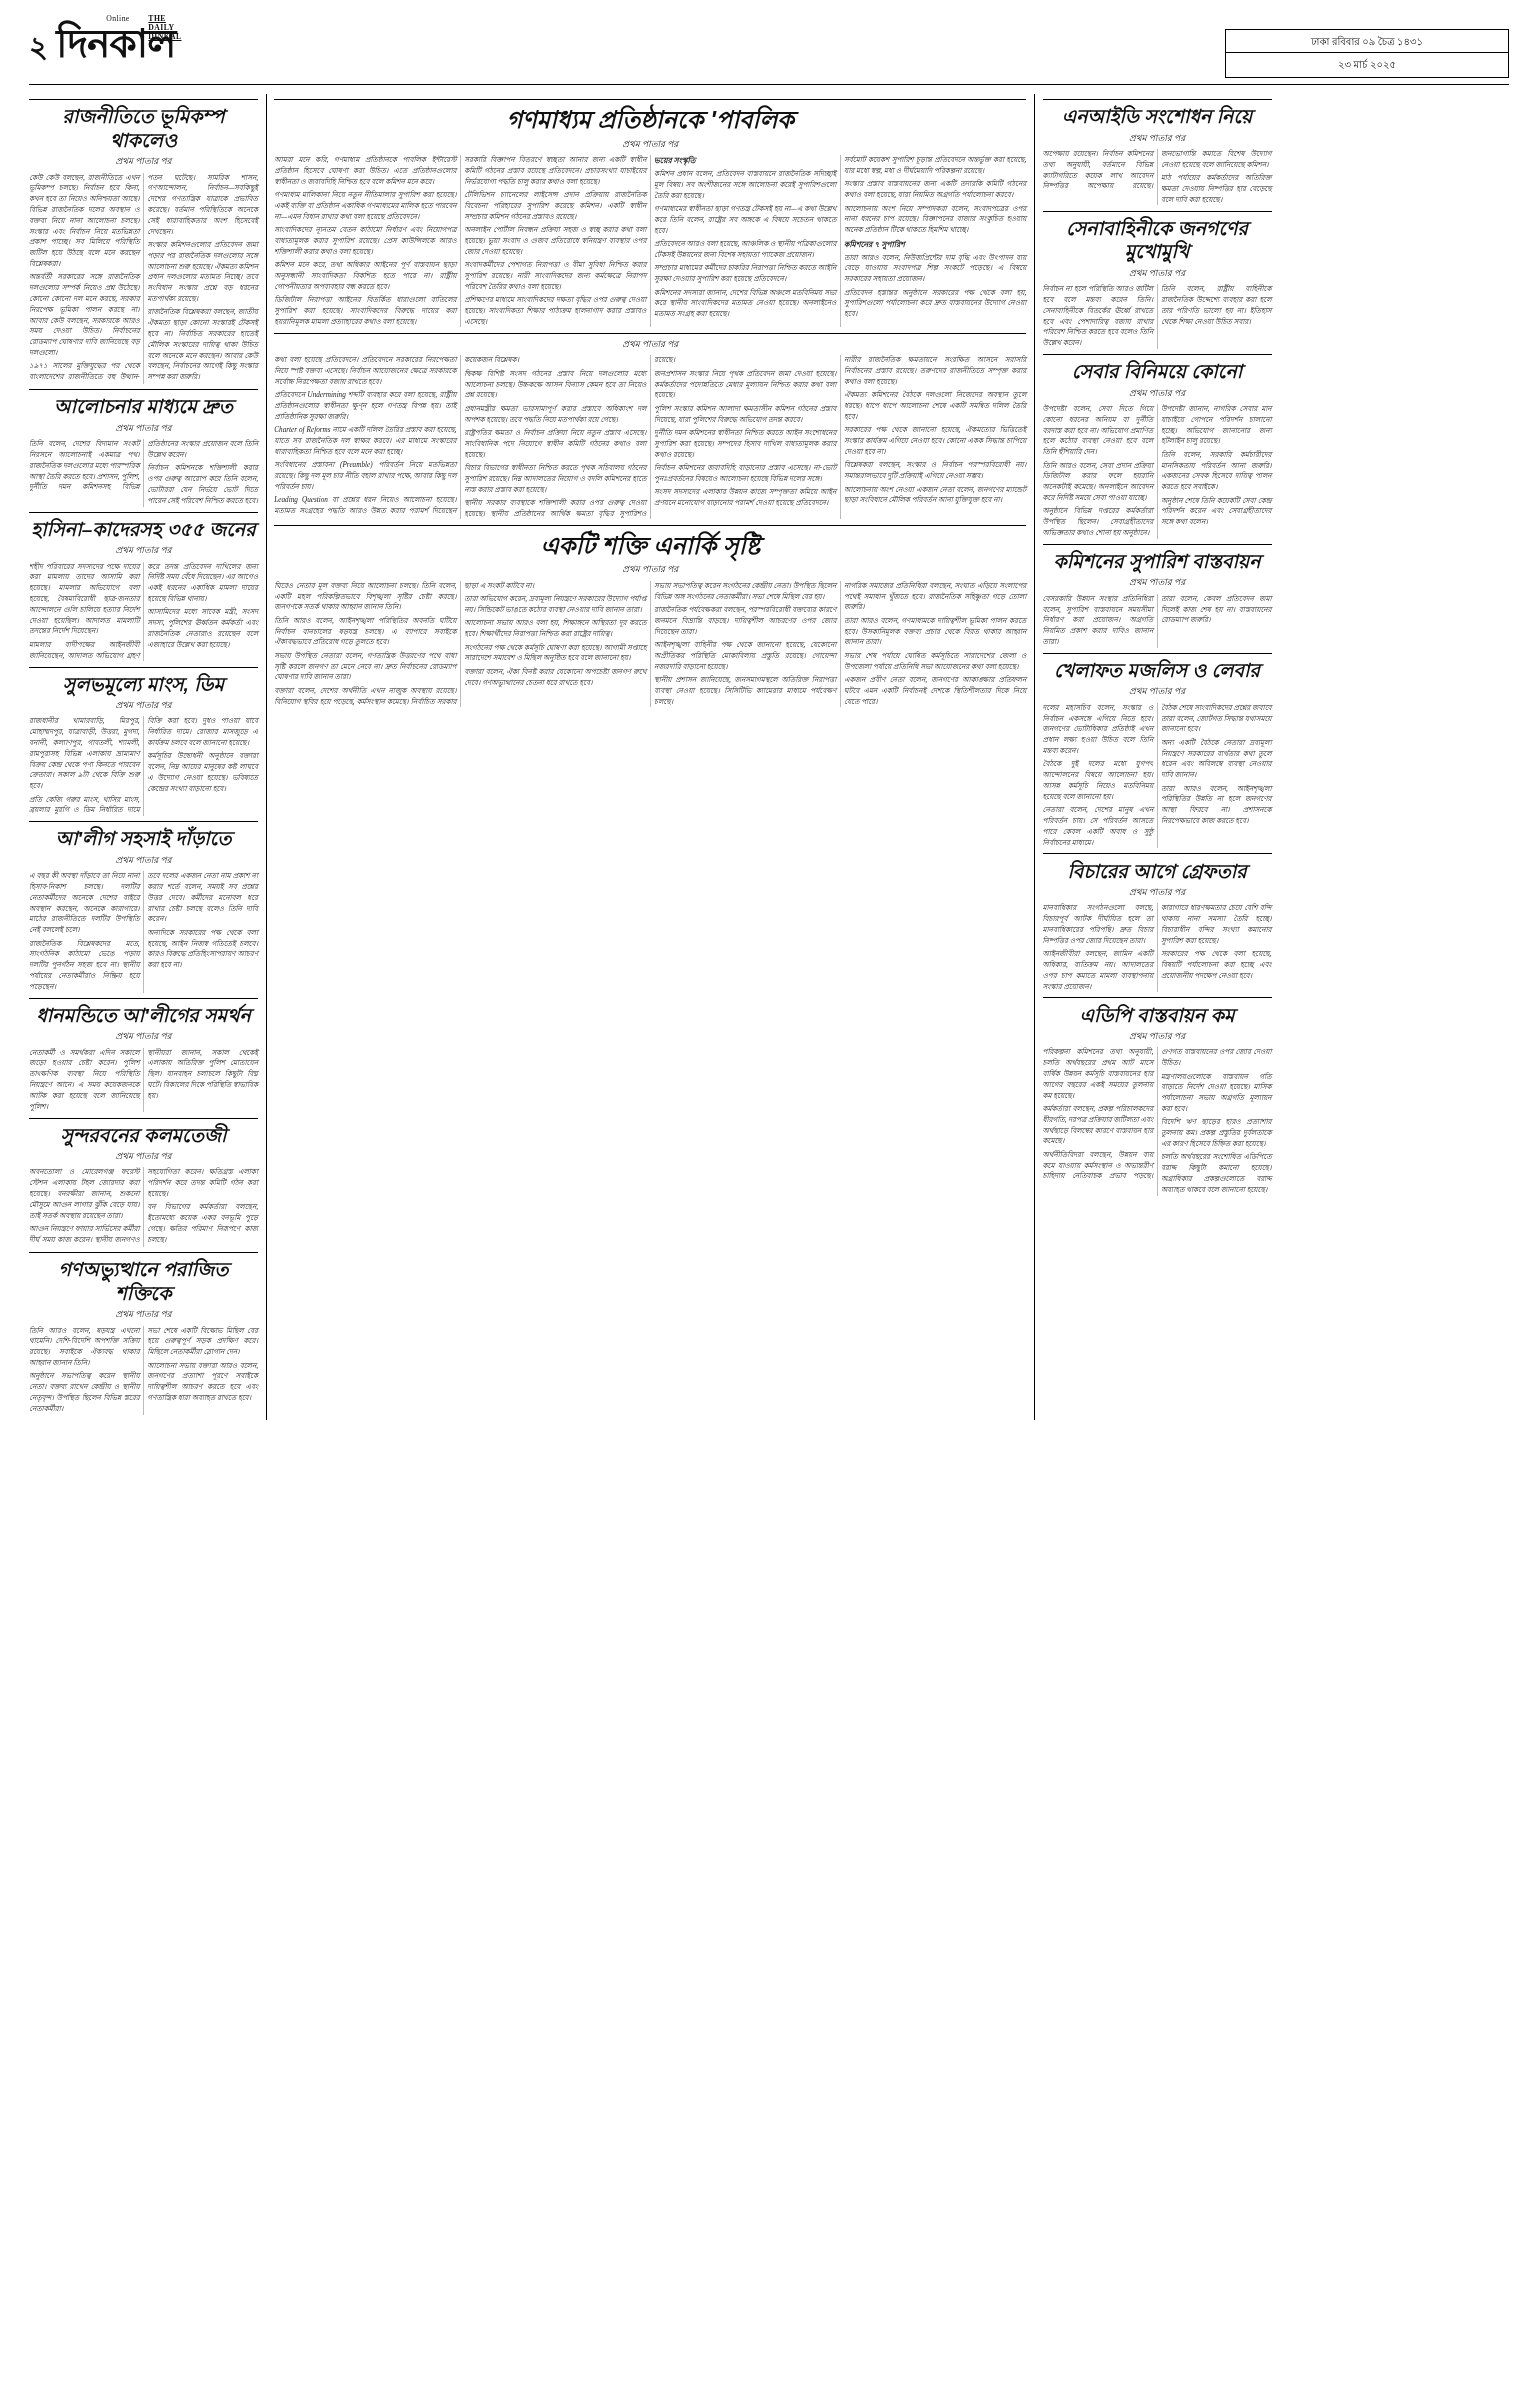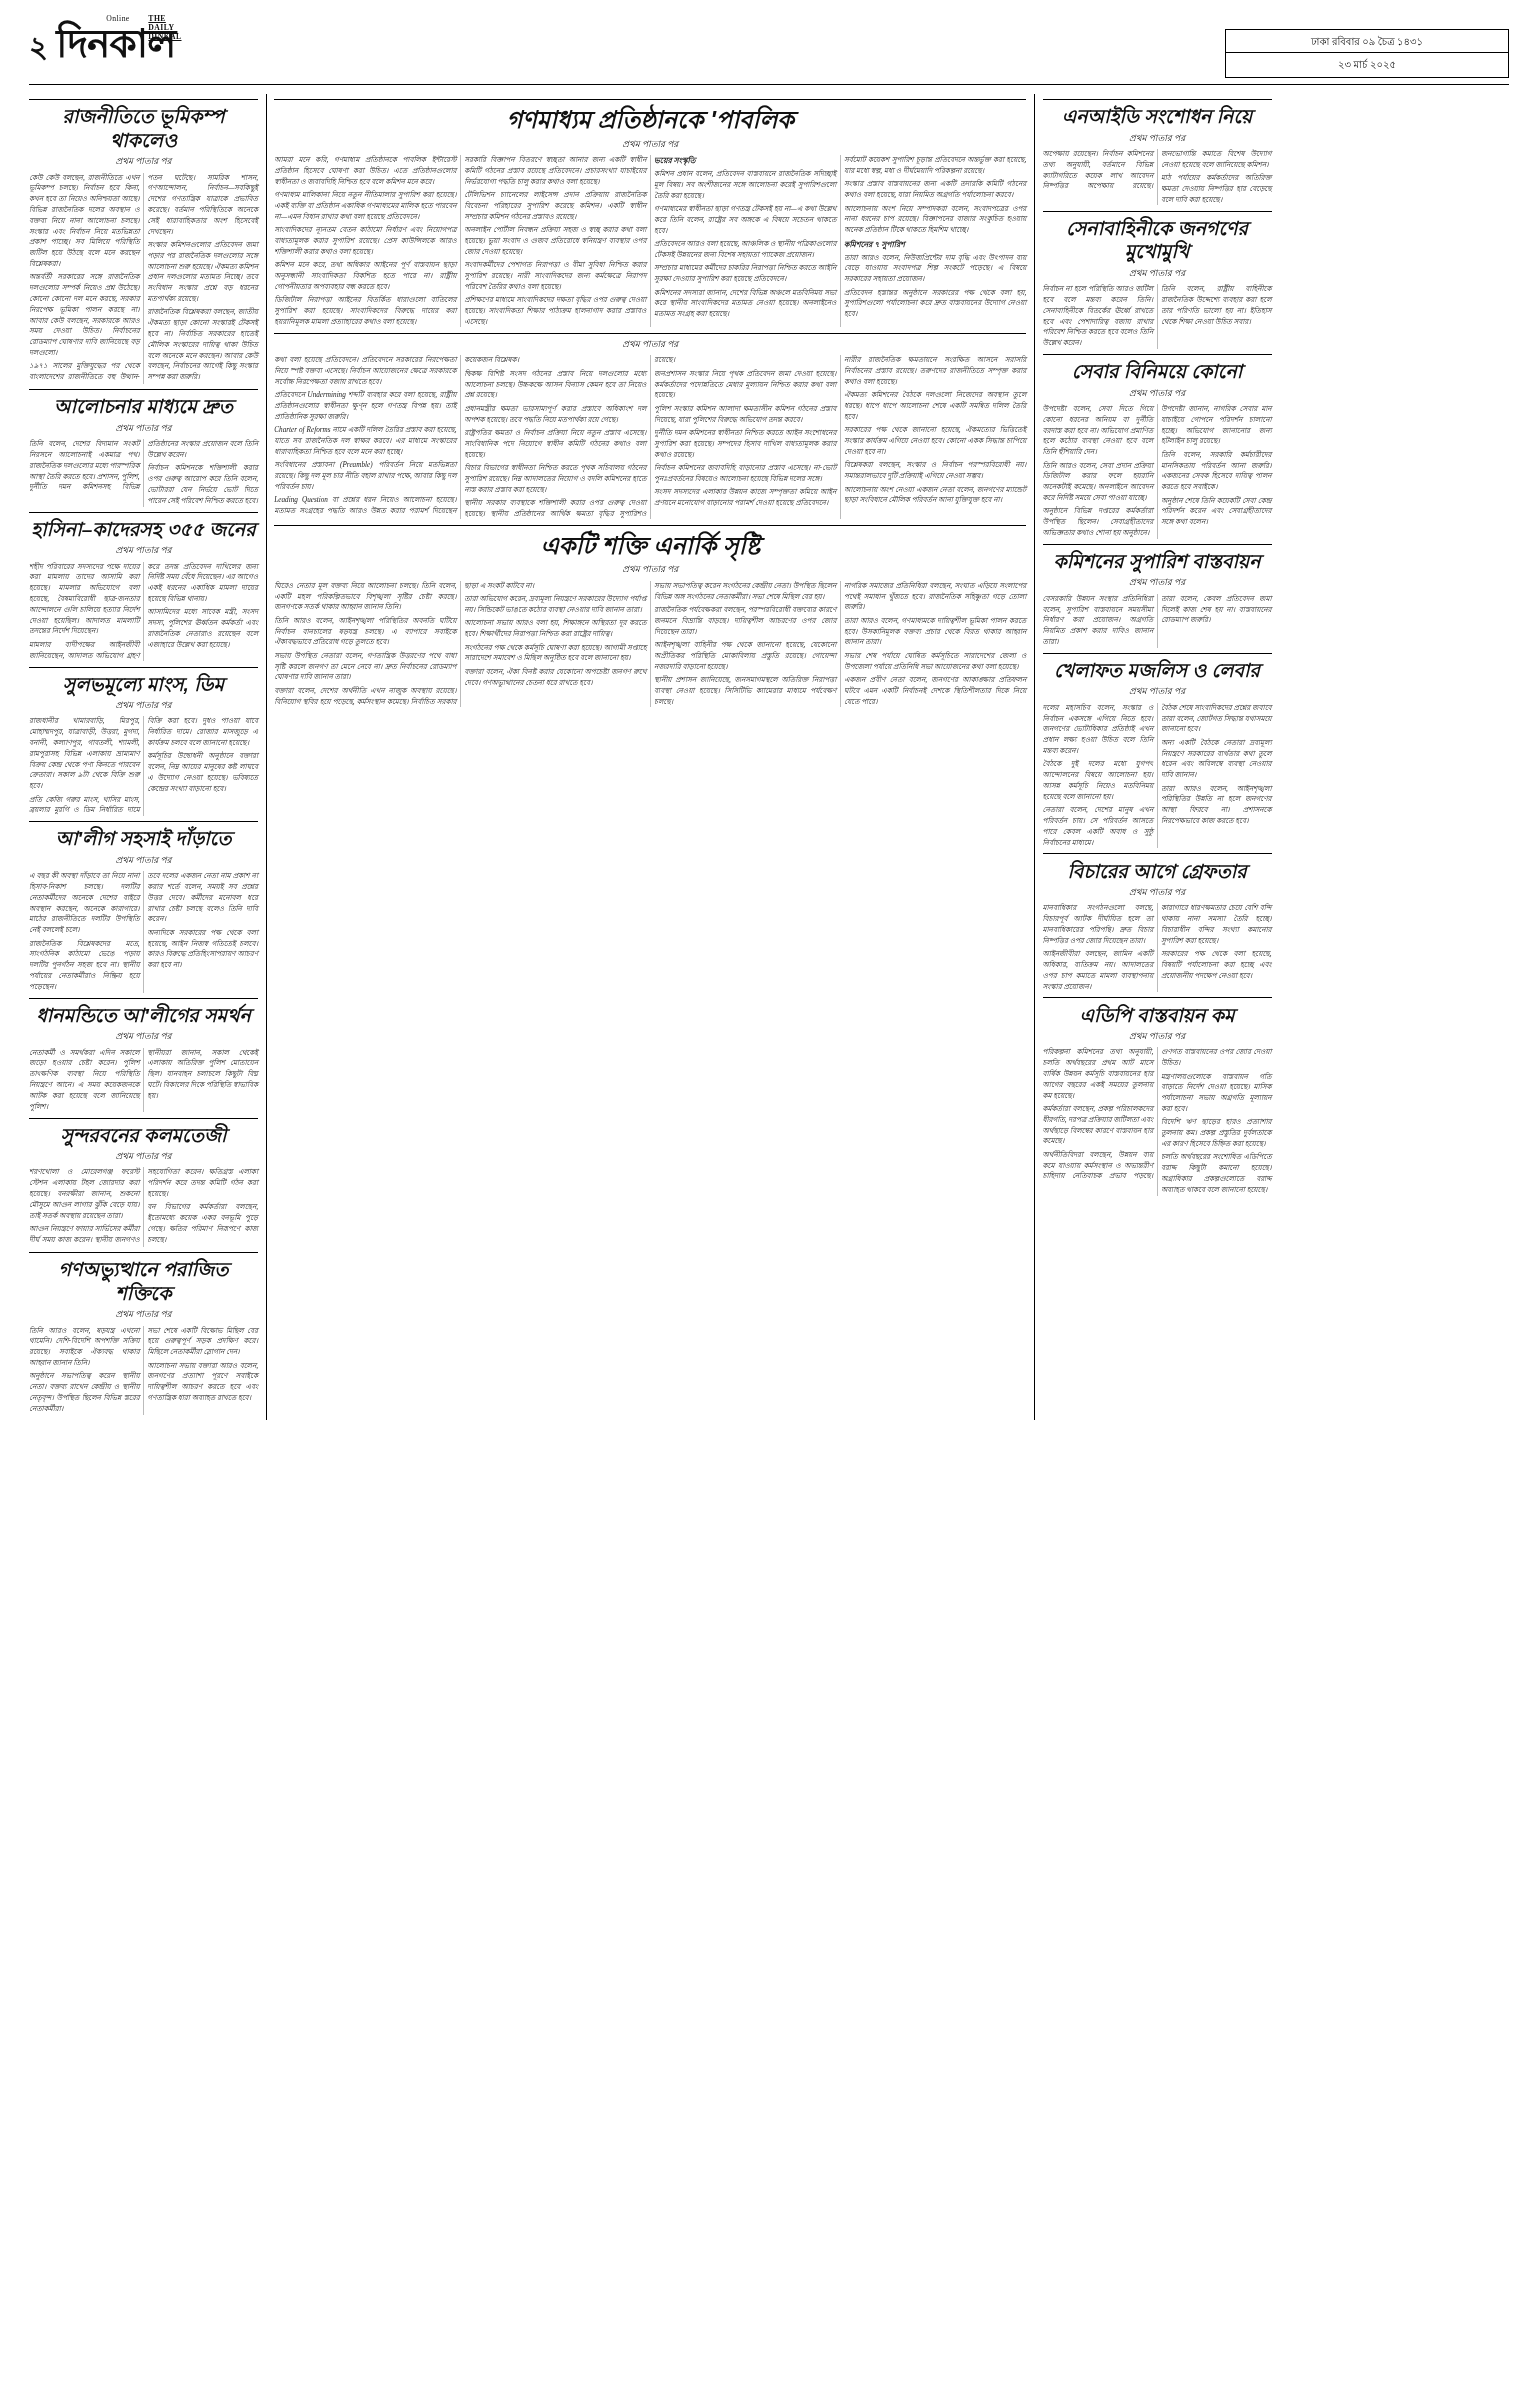--- a/index.html
+++ b/index.html
@@ -123,21 +123,21 @@
           <div class="body-text two">
             <p>নেতাকর্মী ও সমর্থকরা এদিন সকালে জড়ো হওয়ার চেষ্টা করেন। পুলিশ তাৎক্ষণিক ব্যবস্থা নিয়ে পরিস্থিতি নিয়ন্ত্রণে আনে। এ সময় কয়েকজনকে আটক করা হয়েছে বলে জানিয়েছে পুলিশ।</p>
             <p>স্থানীয়রা জানান, সকাল থেকেই এলাকায় অতিরিক্ত পুলিশ মোতায়েন ছিল। যানবাহন চলাচলে কিছুটা বিঘ্ন ঘটে। বিকালের দিকে পরিস্থিতি স্বাভাবিক হয়।</p>
           </div>
         </div>
         <div class="art">
           <hr class="hr">
           <h2 class="head">সুন্দরবনের কলমতেজী</h2>
           <div class="cont">প্রথম পাতার পর</div>
           <div class="body-text two">
-            <p>শরণখোলা ও মোরেলগঞ্জ ফরেস্ট স্টেশন এলাকায় টহল জোরদার করা হয়েছে। বনরক্ষীরা জানান, শুকনো মৌসুমে আগুন লাগার ঝুঁকি বেড়ে যায়। তাই সতর্ক অবস্থায় রয়েছেন তারা।</p>
+            <p>অবনতোলা ও মোরেলগঞ্জ ফরেস্ট স্টেশন এলাকায় টহল জোরদার করা হয়েছে। বনরক্ষীরা জানান, শুকনো মৌসুমে আগুন লাগার ঝুঁকি বেড়ে যায়। তাই সতর্ক অবস্থায় রয়েছেন তারা।</p>
             <p>আগুন নিয়ন্ত্রণে ফায়ার সার্ভিসের কর্মীরা দীর্ঘ সময় কাজ করেন। স্থানীয় জনগণও সহযোগিতা করেন। ক্ষতিগ্রস্ত এলাকা পরিদর্শন করে তদন্ত কমিটি গঠন করা হয়েছে।</p>
             <p>বন বিভাগের কর্মকর্তারা বলছেন, ইতোমধ্যে কয়েক একর বনভূমি পুড়ে গেছে। ক্ষতির পরিমাণ নিরূপণে কাজ চলছে।</p>
           </div>
         </div>
         <div class="art">
           <hr class="hr">
           <h2 class="head">গণঅভ্যুত্থানে পরাজিত শক্তিকে</h2>
           <div class="cont">প্রথম পাতার পর</div>
           <div class="body-text two">
             <p>তিনি আরও বলেন, ষড়যন্ত্র এখনো থামেনি। দেশি-বিদেশি অপশক্তি সক্রিয় রয়েছে। সবাইকে ঐক্যবদ্ধ থাকার আহ্বান জানান তিনি।</p>

